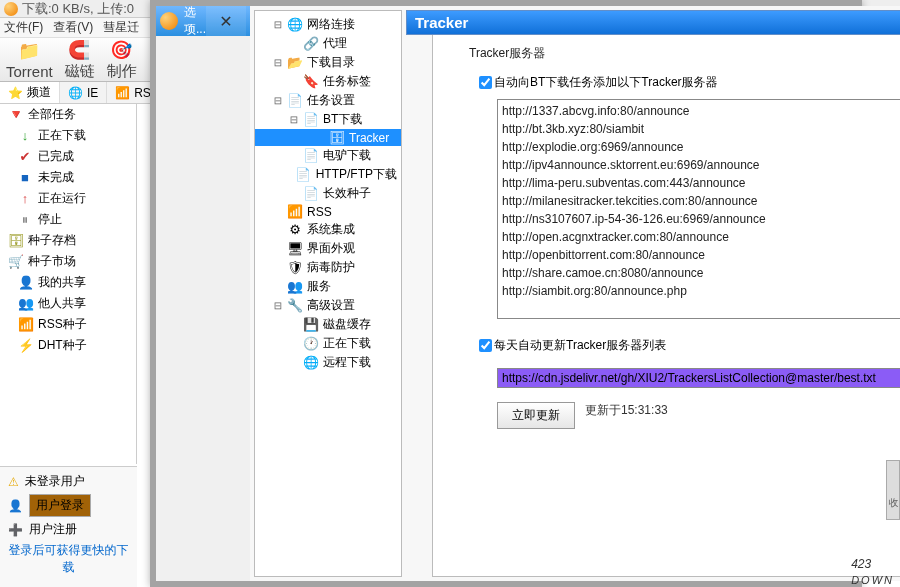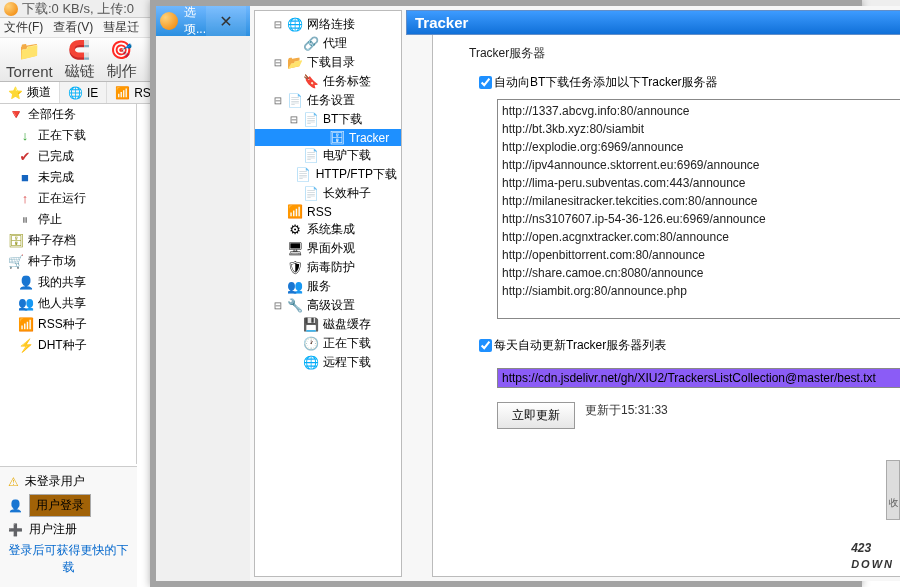--- a/index.html
+++ b/index.html
@@ -58,21 +58,21 @@
     .chk-row { display:flex; align-items:center; gap:2px; margin: 4px 0 8px 10px;}
     .chk-row input {accent-color:#1e90ff;}
     .tracker-list { margin-left:28px; width: 480px; height: 220px; border:1px solid #888; padding:2px 4px; background:#fff; overflow-y:scroll; line-height:1.5; font-family: Tahoma, sans-serif; color:#222;}
     .update-url { margin-left:28px; width: 480px; border:1px solid #888; padding:2px 4px; background:#8b5cf6; margin-top:6px;}
     .action-row { margin-left:28px; display:flex; gap:10px; margin-top:14px;}
     .action-row button { padding:4px 14px; border:1px solid #999; background:linear-gradient(#fff,#e6e6e6); cursor:pointer;}
     .action-row .status { color:#333;}
     .action-row .help { margin-left:auto; color:#0066cc; cursor:pointer;}
 
     
-    .watermark { position:absolute; right:6px; bottom:17px; font-weight:bold; font-size:22px; color:#333; font-style:italic;}
+    .watermark { position:absolute; right:6px; bottom:1px; font-weight:normal; font-size:22px; color:#333; font-style:italic;}
     .watermark .sub{font-size:11px;display:block;letter-spacing:2px;}
 
     
     .dragtab{position:absolute;right:0;top:460px;width:14px;height:60px;background:#ddd;border:1px solid #aaa;writing-mode:vertical-rl;font-size:10px;display:flex;align-items:center;justify-content:center;color:#666;}
   </style>
 </head>
 <body>
 
 <div class="main-titlebar">
   <span class="orb"></span>

